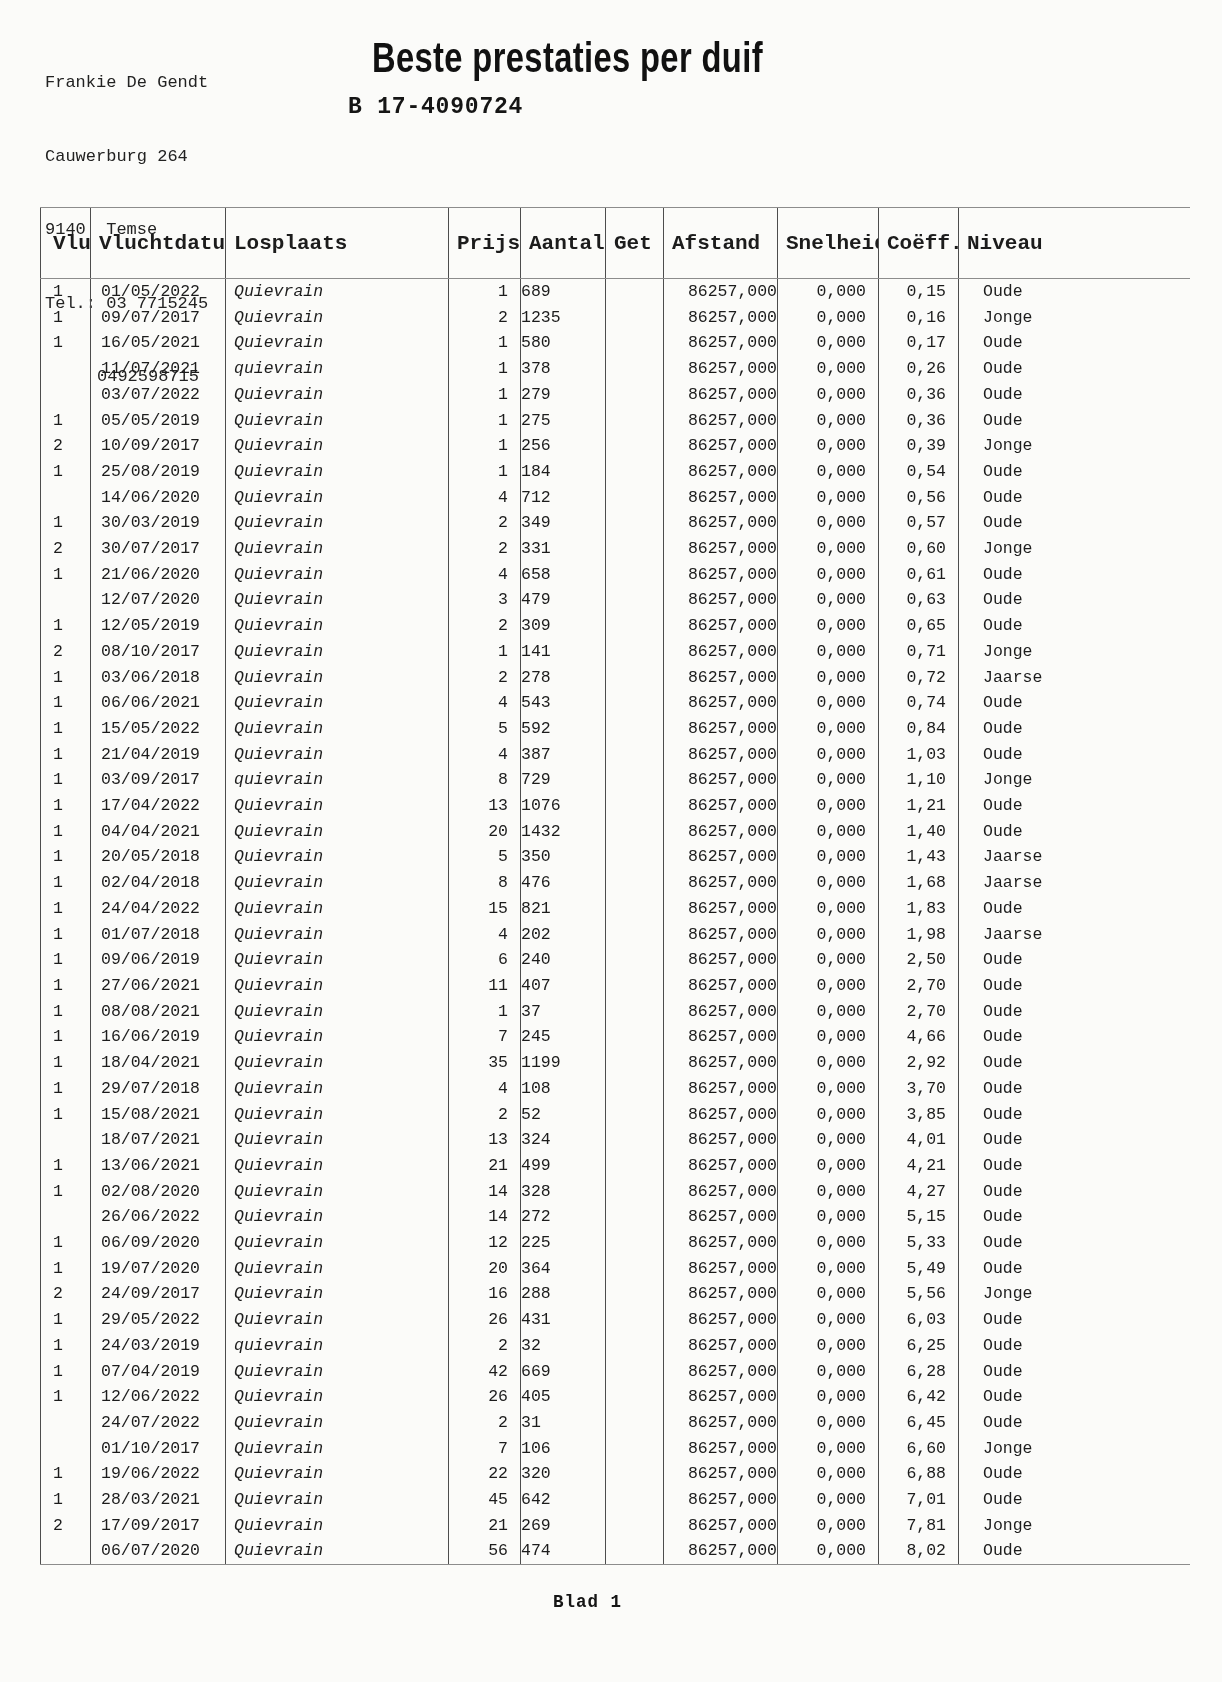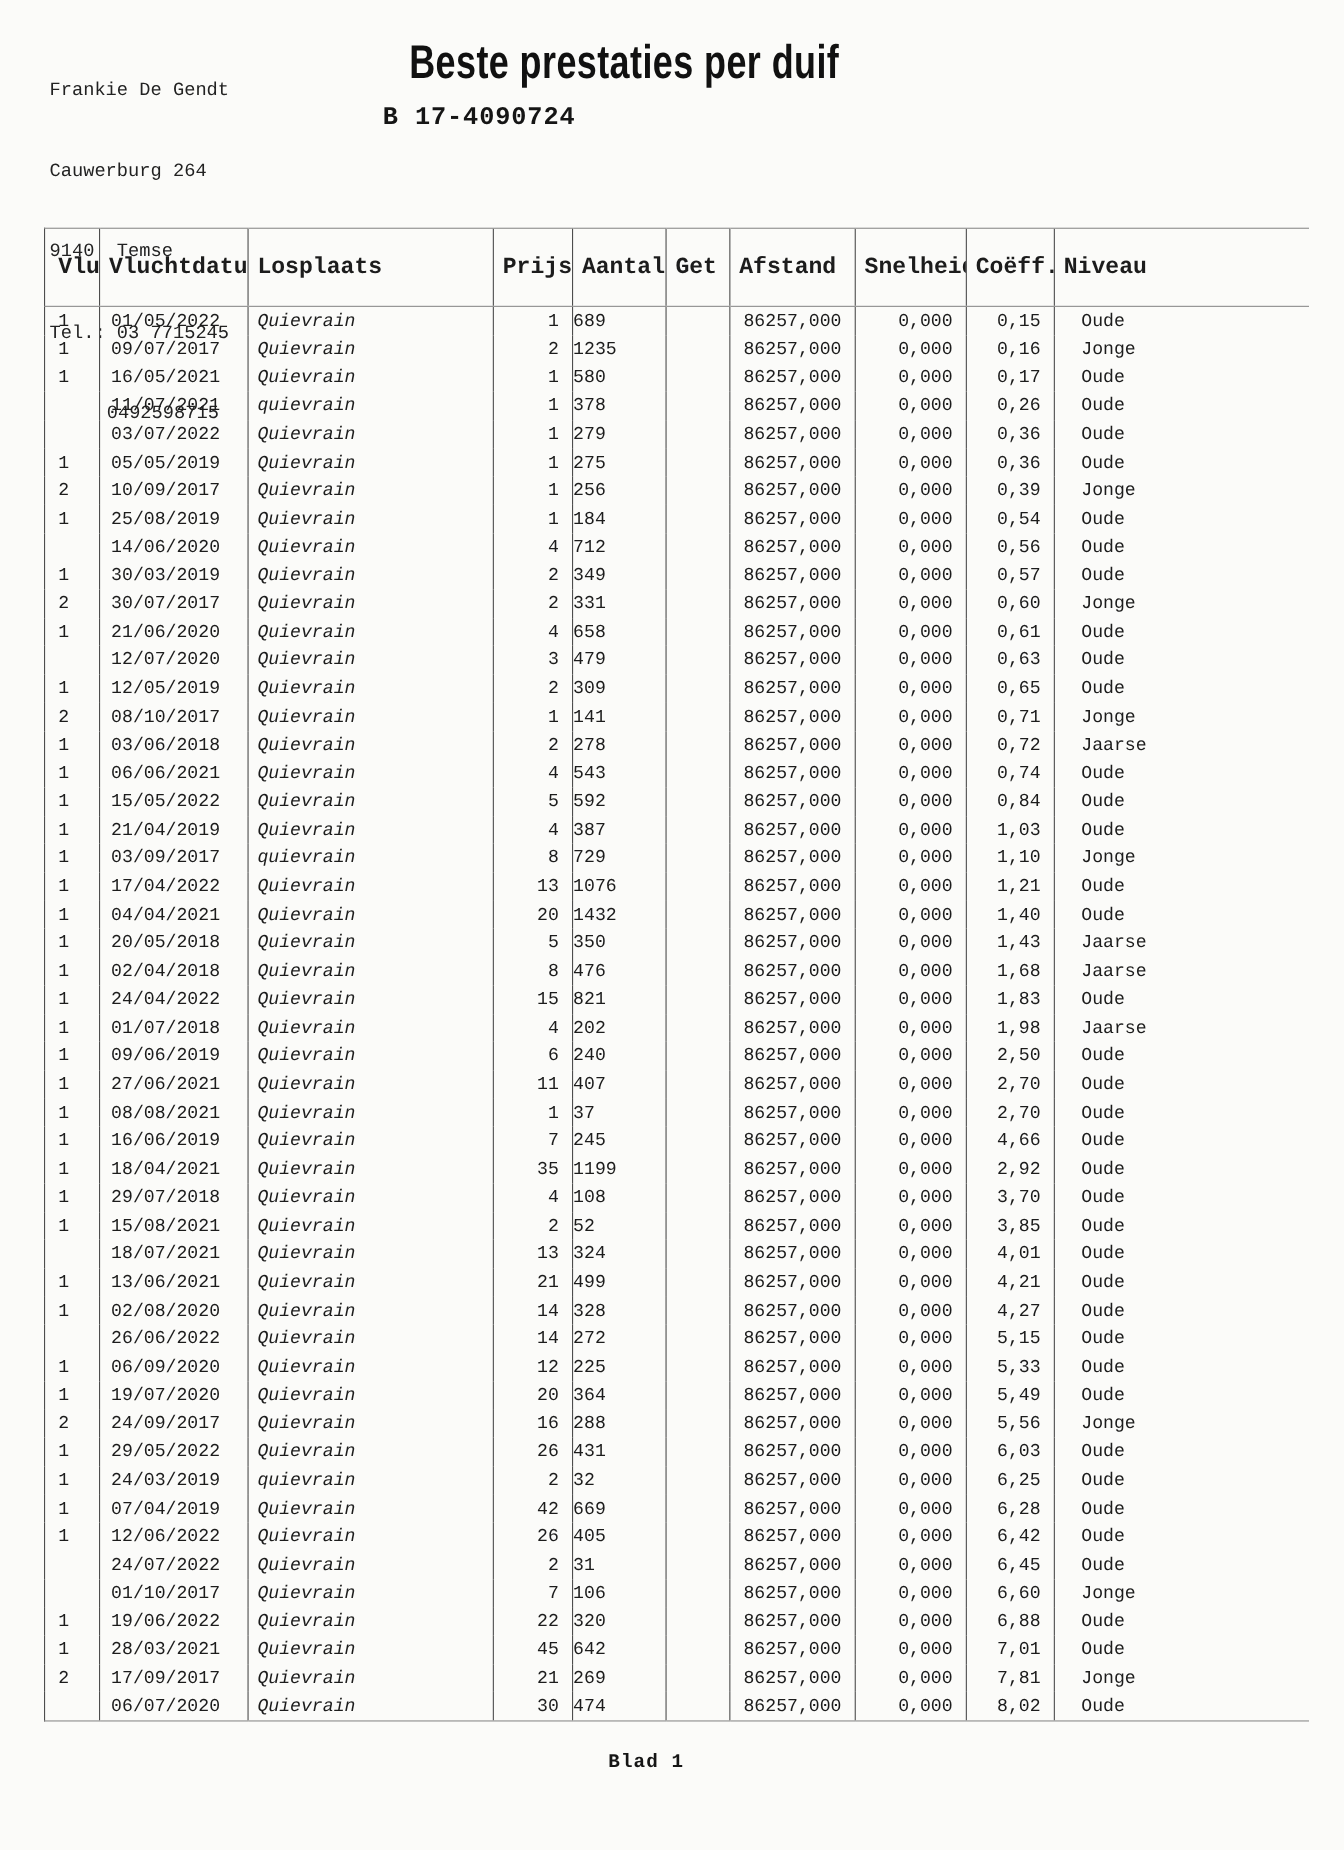--- a/index.html
+++ b/index.html
@@ -52,21 +52,21 @@
   .results-table thead th.c0{padding-left:12px;}
   .results-table tbody td{
     height:25.7px;line-height:25.7px;vertical-align:middle;
   }
   .results-table tbody tr:last-child td{border-bottom:1.6px solid #8c8c8c;}
   td.c0{padding-left:12px;}
   td.c1{padding-left:10px;}
   td.c2{padding-left:8px;font-style:italic;}
   td.c3{text-align:right;padding-right:12px;}
   td.c4{text-align:left;padding-right:16px;}
-  td.c6{text-align:right;padding-right:12px;}
+  td.c6{text-align:right;padding-right:0;}
   td.c7{text-align:right;padding-right:12px;}
   td.c8{text-align:right;padding-right:12px;}
   td.c9{padding-left:24px;}
   .page-footer{
     position:absolute;left:553px;top:1592px;
     font-size:17.5px;font-weight:bold;letter-spacing:1px;
     color:#151515;
   }
 </style>
 </head>
@@ -697,21 +697,21 @@
         <td class="c5"></td>
         <td class="c6">86257,000</td>
         <td class="c7">0,000</td>
         <td class="c8">7,81</td>
         <td class="c9">Jonge</td>
       </tr>
       <tr>
         <td class="c0"></td>
         <td class="c1">06/07/2020</td>
         <td class="c2">Quievrain</td>
-        <td class="c3">30</td>
+        <td class="c3">56</td>
         <td class="c4">474</td>
         <td class="c5"></td>
         <td class="c6">86257,000</td>
         <td class="c7">0,000</td>
         <td class="c8">8,02</td>
         <td class="c9">Oude</td>
       </tr>
     </tbody>
 </table>
 

